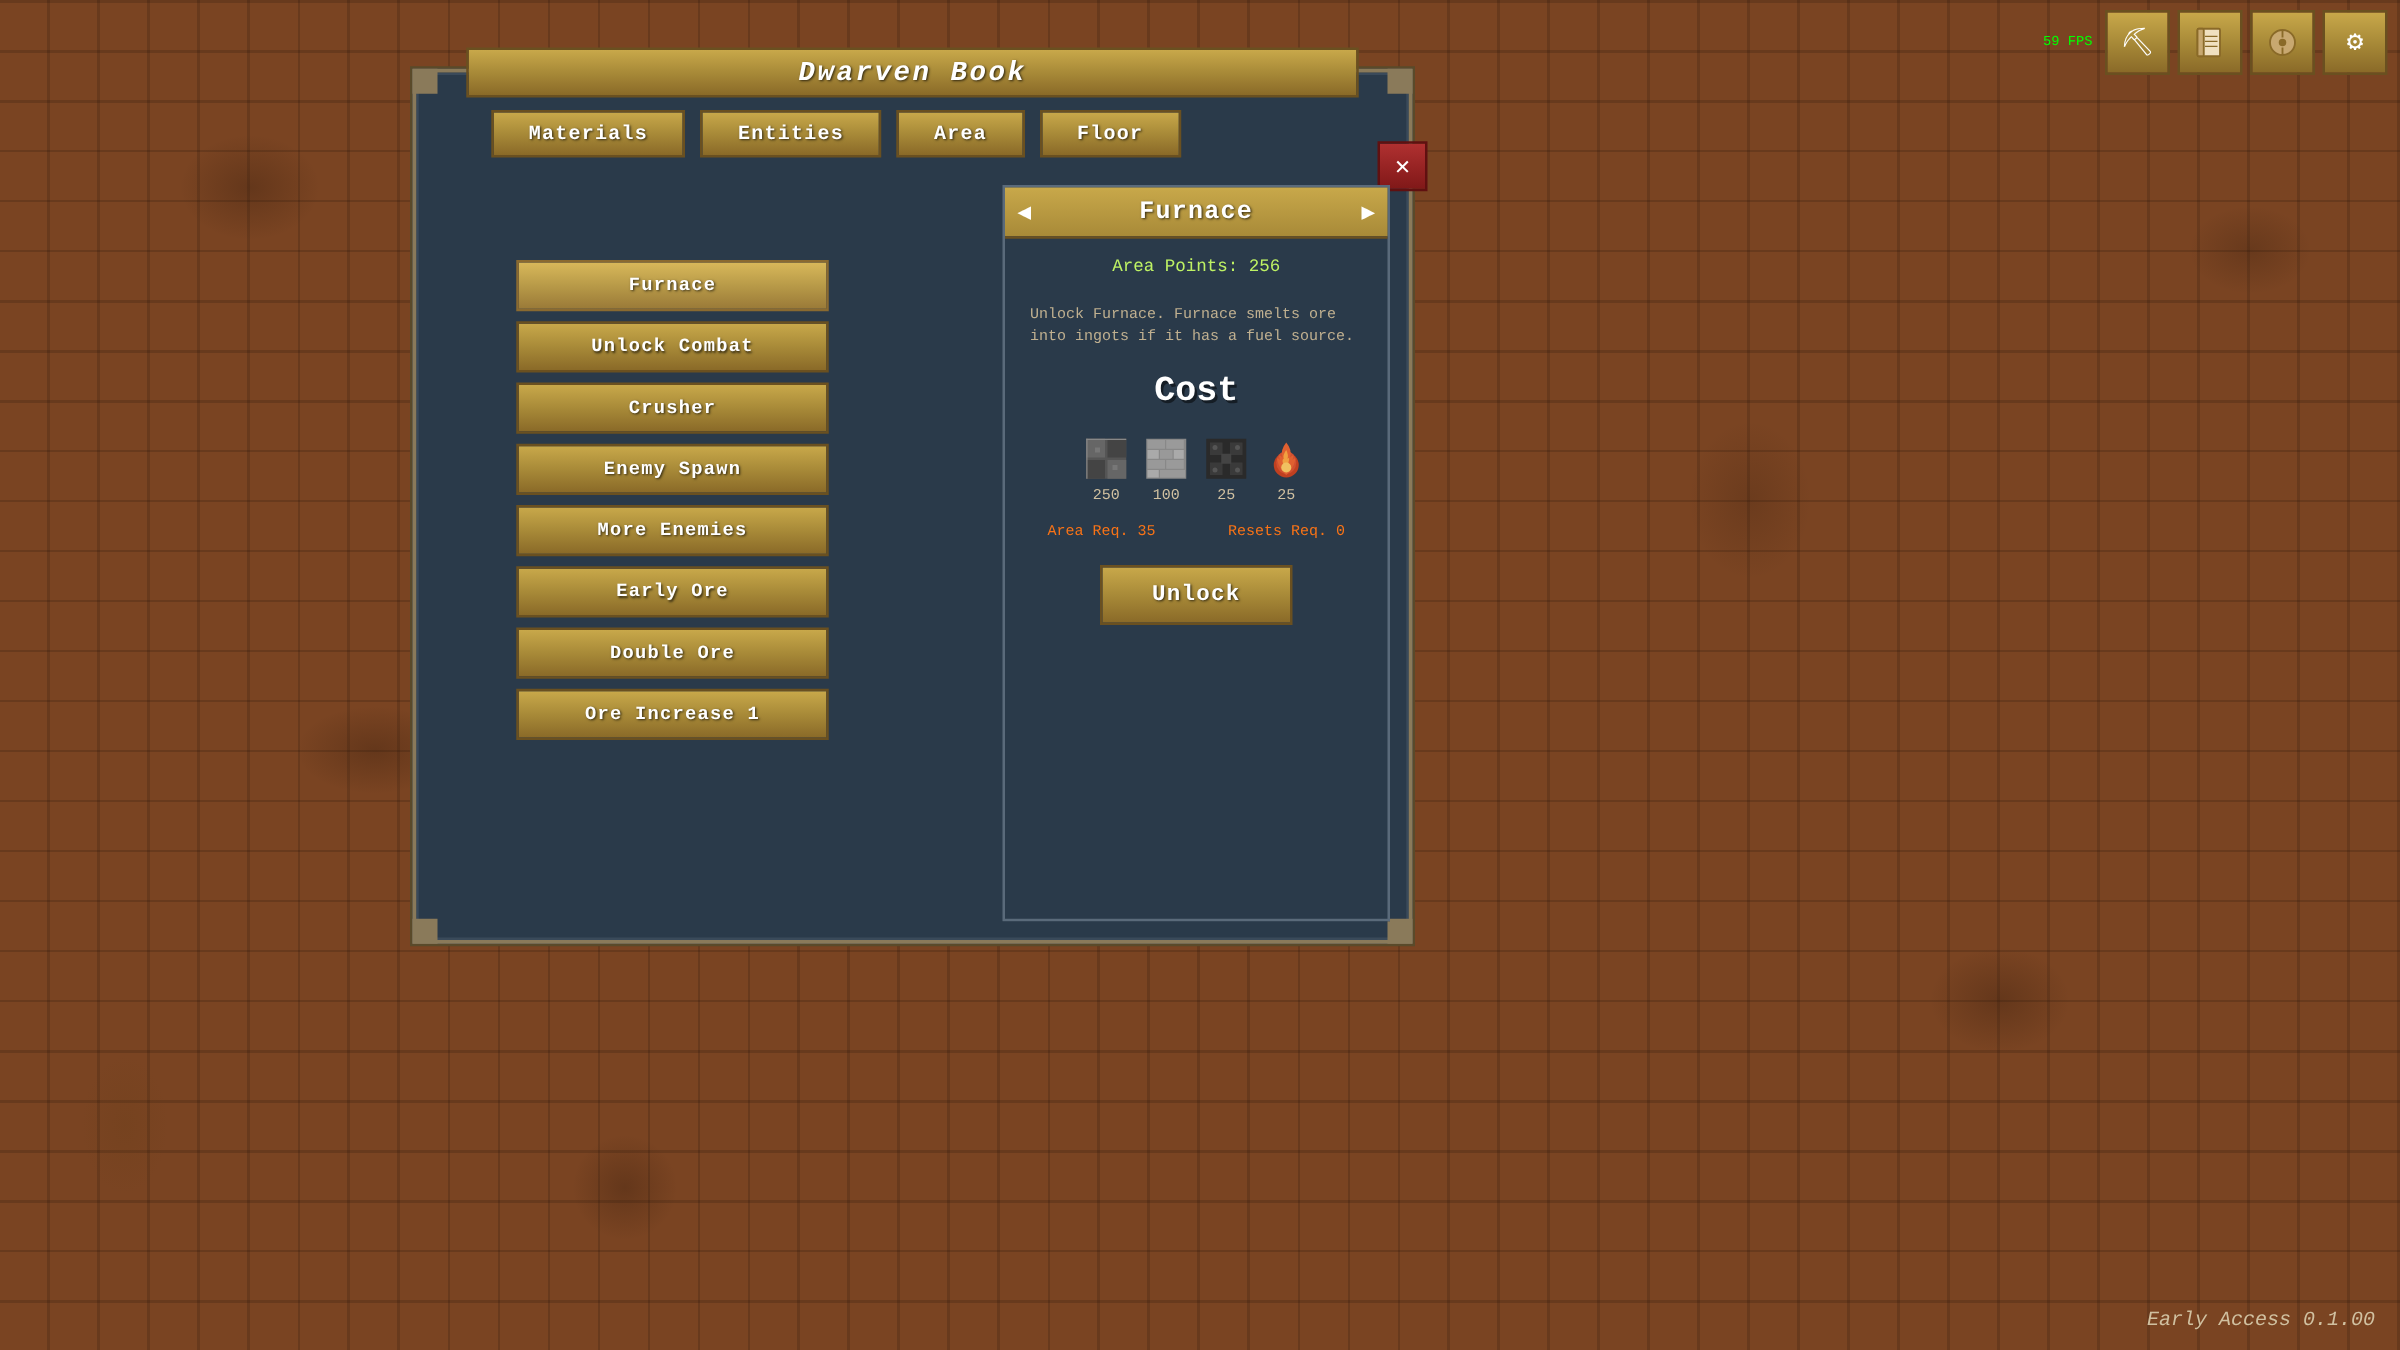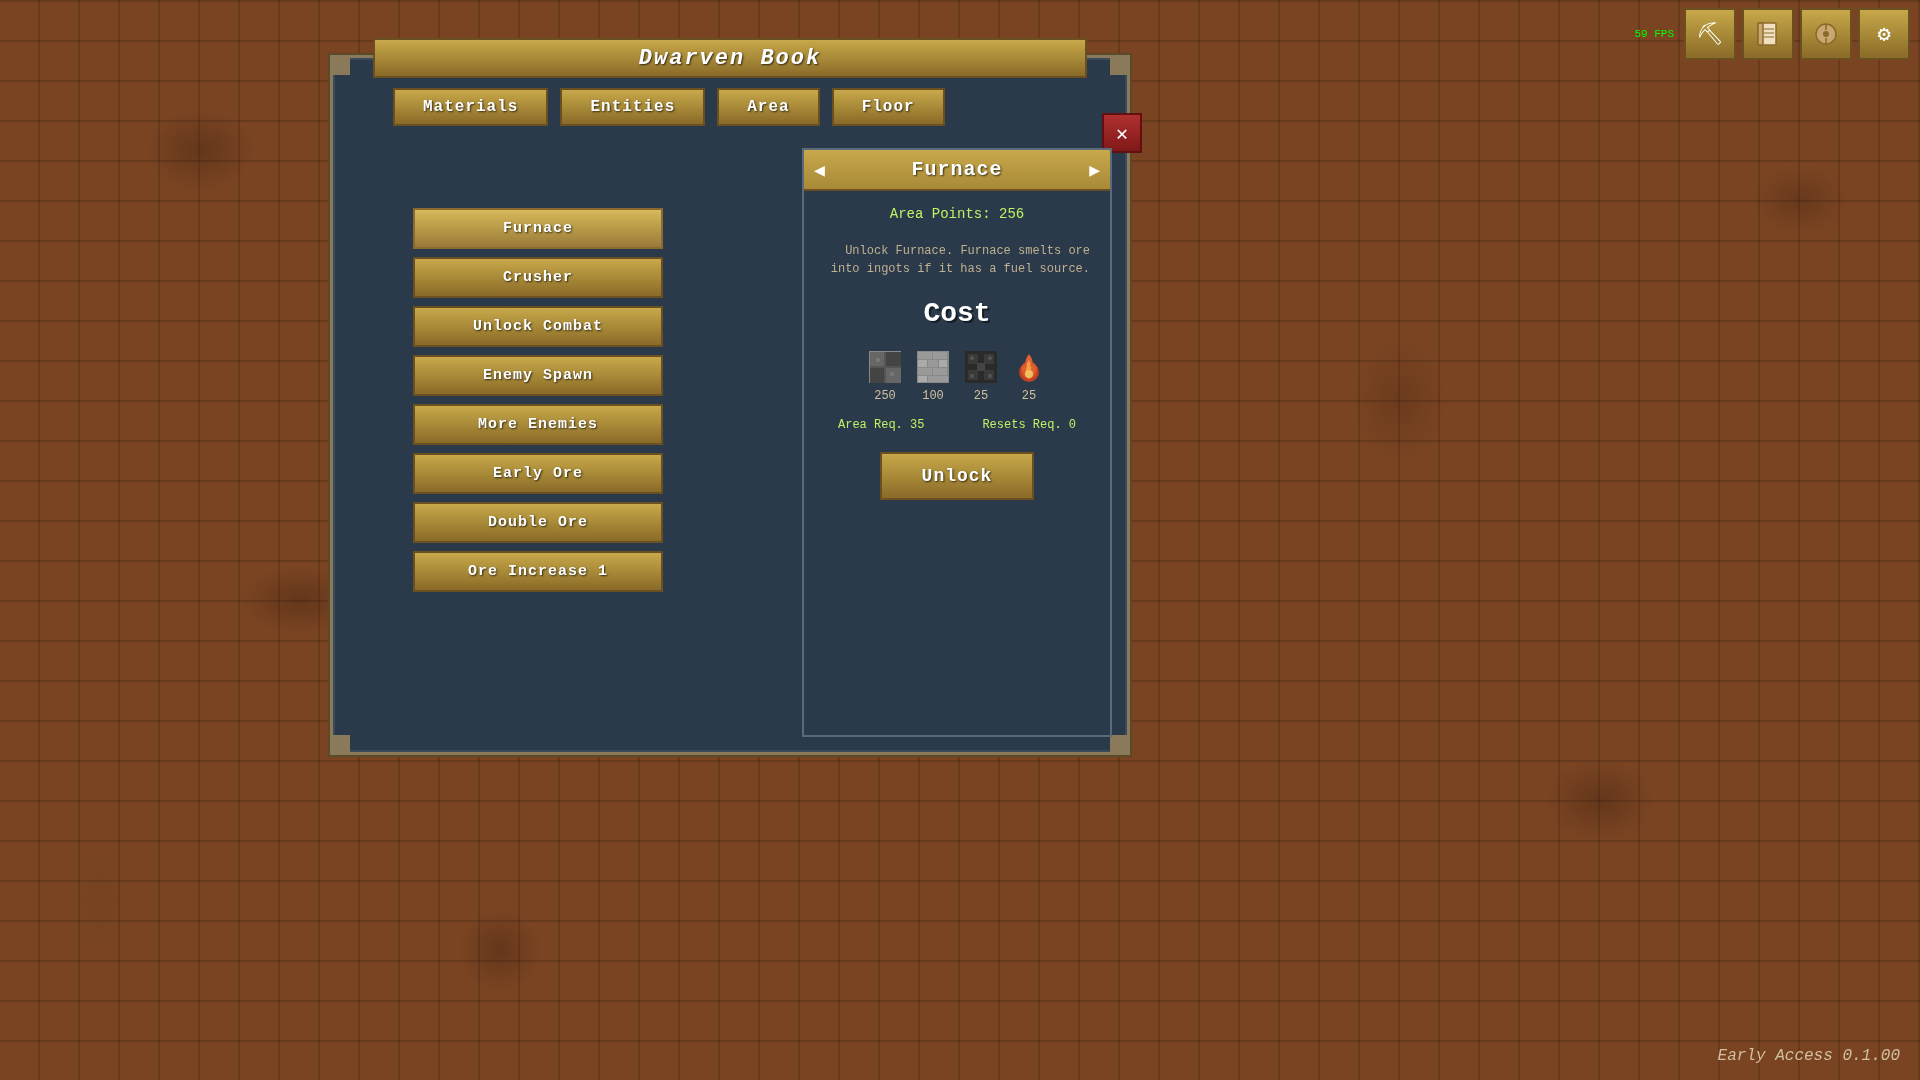--- a/index.html
+++ b/index.html
@@ -201,21 +201,21 @@
     }
 
     .area-points {
       text-align: center;
       font-size: 14px;
       color: #bef264;
       margin-bottom: 20px;
     }
 
     .description {
-      text-align: right;
+      text-align: left;
       font-size: 12px;
       color: #c0b090;
       line-height: 1.5;
       margin-bottom: 20px;
       padding: 0 5px;
     }
 
     .cost-title {
       text-align: center;
       font-size: 28px;
@@ -252,21 +252,21 @@
       color: #d0c0a0;
       font-size: 12px;
       font-family: 'Courier New', monospace;
     }
 
     .reqs-row {
       display: flex;
       justify-content: space-around;
       margin-top: 15px;
       font-size: 12px;
-      color: #bef264;
+      color: #f97316;
       font-family: 'Courier New', monospace;
       gap: 20px;
     }
 
     .unlock-btn {
       display: block;
       margin: 20px auto 0;
       padding: 12px 40px;
       background: linear-gradient(180deg, #c8a84a 0%, #a88a38 50%, #8a6a28 100%);
       border: 2px solid #6a5020;
@@ -374,22 +374,22 @@
 
   <div class="tab-bar">
     <button class="tab-btn">Materials</button>
     <button class="tab-btn">Entities</button>
     <button class="tab-btn">Area</button>
     <button class="tab-btn">Floor</button>
   </div>
 
   <div class="left-panel">
     <button class="list-item-btn active">Furnace</button>
+    <button class="list-item-btn">Unlock Combat</button>
     <button class="list-item-btn">Crusher</button>
-    <button class="list-item-btn">Unlock Combat</button>
     <button class="list-item-btn">Enemy Spawn</button>
     <button class="list-item-btn">More Enemies</button>
     <button class="list-item-btn">Early Ore</button>
     <button class="list-item-btn">Double Ore</button>
     <button class="list-item-btn">Ore Increase 1</button>
   </div>
 
   <div class="right-panel">
 
     <div class="right-panel-title-bar">

